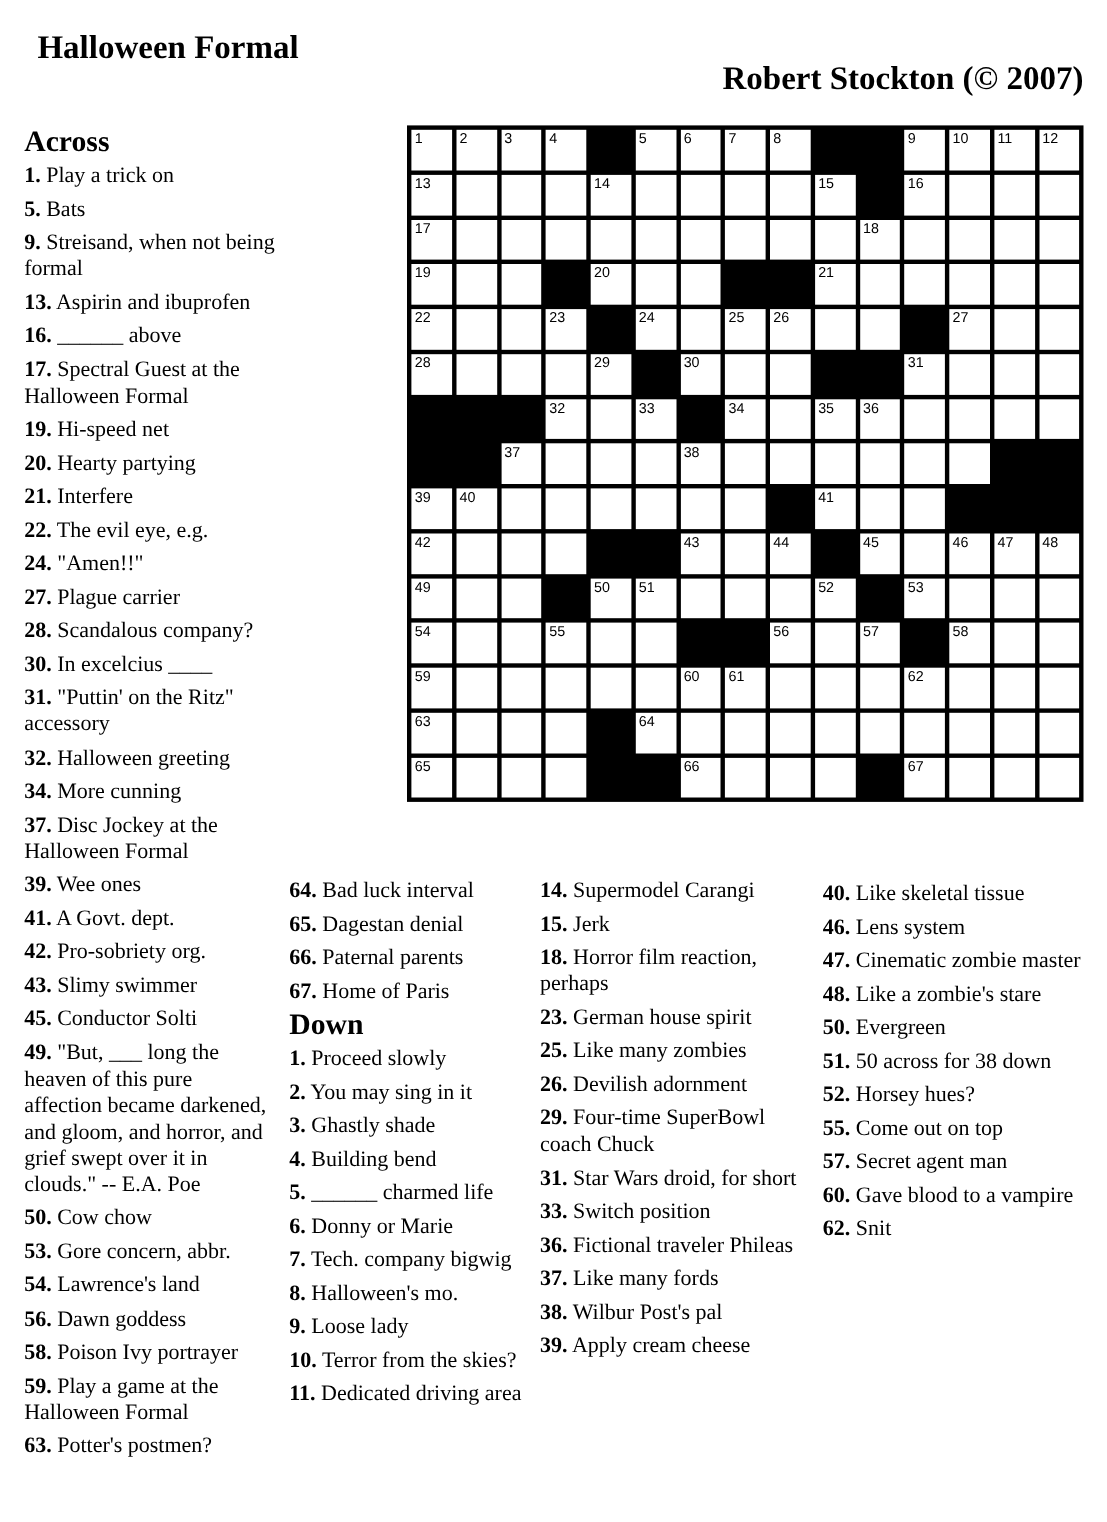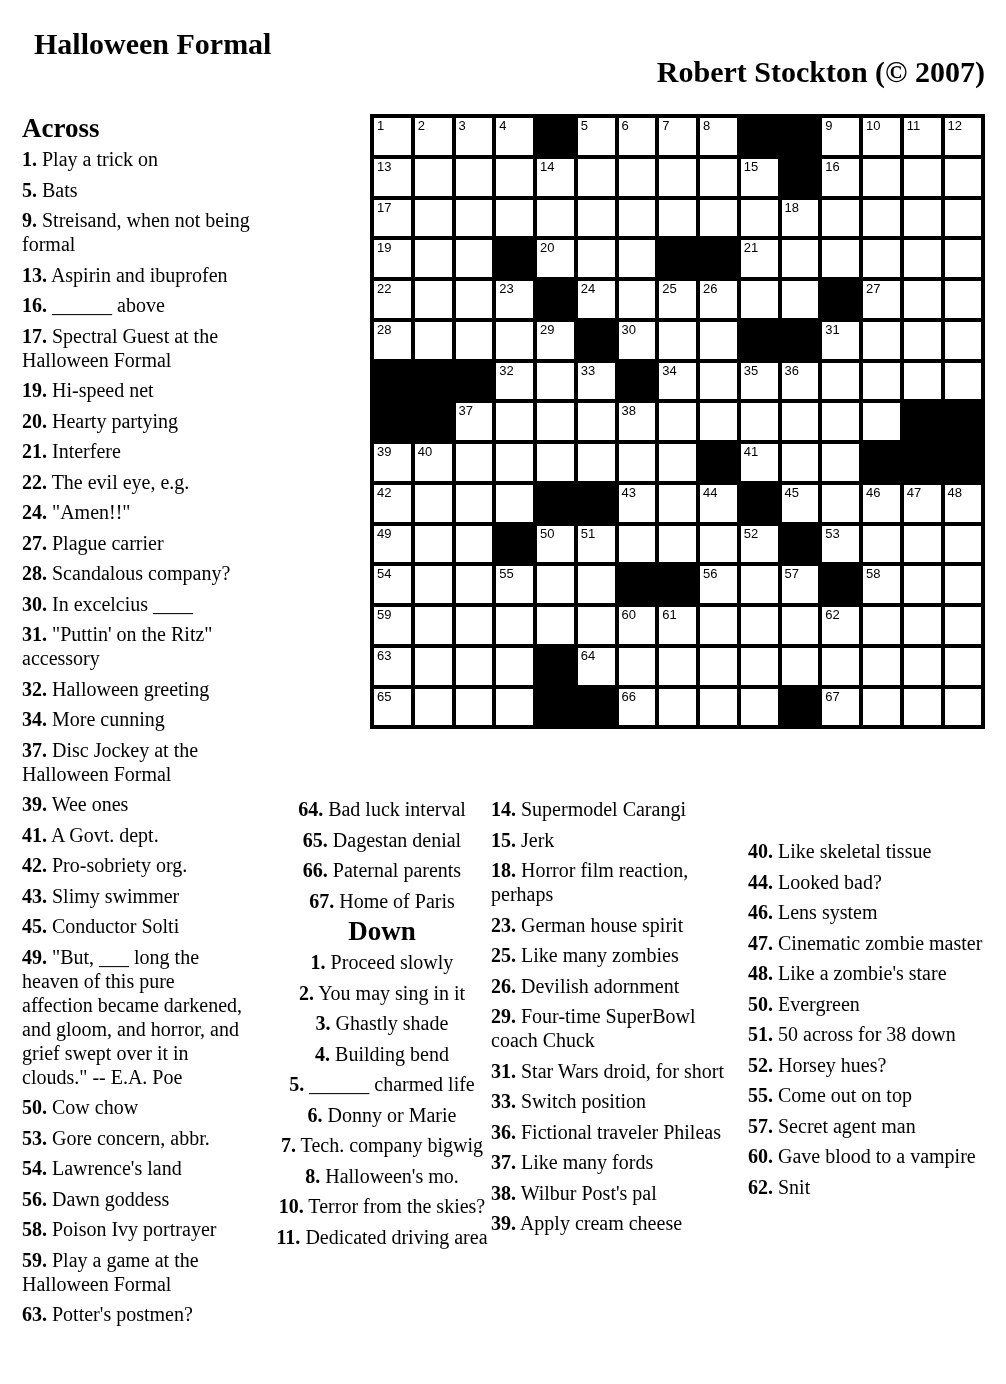--- a/index.html
+++ b/index.html
@@ -32,23 +32,23 @@
   .cellnum {
     position: absolute; top: 0px; left: 3px;
     font-family: "Liberation Sans", sans-serif;
     font-size: 13px; line-height: 16px;
     color: #000000;
   }
 
   
   .cluecol { position: absolute; font-size: 20px; line-height: 24px; }
   #col1 { left: 22px;  top: 116px; width: 228px; }
-  #col2 { left: 263px; top: 797px; width: 238px; text-align: center; }
+  #col2 { left: 263px; top: 797px; width: 238px; }
   #col3 { left: 491px; top: 797px; width: 238px; }
-  #col4 { left: 748px; top: 839px; width: 246px; }
+  #col4 { left: 748px; top: 800px; width: 246px; }
 
   .cluehead { font-weight: bold; font-size: 27px; margin: 0 0 7px 0; }
   .cluehead:not(:first-child) { }
   .clue { margin: 0 0 6.5px 0; }
   .cluenum { font-weight: bold; }
 </style>
 </head>
 <body>
 
 <div class="page">
@@ -458,41 +458,41 @@
       <p class="clue"><span class="cluenum">67.</span> Home of Paris</p>
       <div class="cluehead">Down</div>
       <p class="clue"><span class="cluenum">1.</span> Proceed slowly</p>
       <p class="clue"><span class="cluenum">2.</span> You may sing in it</p>
       <p class="clue"><span class="cluenum">3.</span> Ghastly shade</p>
       <p class="clue"><span class="cluenum">4.</span> Building bend</p>
       <p class="clue"><span class="cluenum">5.</span> ______ charmed life</p>
       <p class="clue"><span class="cluenum">6.</span> Donny or Marie</p>
       <p class="clue"><span class="cluenum">7.</span> Tech. company bigwig</p>
       <p class="clue"><span class="cluenum">8.</span> Halloween's mo.</p>
+      <p class="clue"><span class="cluenum">9.</span> Loose lady</p>
       <p class="clue"><span class="cluenum">10.</span> Terror from the skies?</p>
       <p class="clue"><span class="cluenum">11.</span> Dedicated driving area</p>
     </div>
   <div class="cluecol" id="col3">
       <p class="clue"><span class="cluenum">14.</span> Supermodel Carangi</p>
       <p class="clue"><span class="cluenum">15.</span> Jerk</p>
       <p class="clue"><span class="cluenum">18.</span> Horror film reaction, perhaps</p>
       <p class="clue"><span class="cluenum">23.</span> German house spirit</p>
       <p class="clue"><span class="cluenum">25.</span> Like many zombies</p>
       <p class="clue"><span class="cluenum">26.</span> Devilish adornment</p>
       <p class="clue"><span class="cluenum">29.</span> Four-time SuperBowl coach Chuck</p>
       <p class="clue"><span class="cluenum">31.</span> Star Wars droid, for short</p>
       <p class="clue"><span class="cluenum">33.</span> Switch position</p>
       <p class="clue"><span class="cluenum">36.</span> Fictional traveler Phileas</p>
       <p class="clue"><span class="cluenum">37.</span> Like many fords</p>
       <p class="clue"><span class="cluenum">38.</span> Wilbur Post's pal</p>
       <p class="clue"><span class="cluenum">39.</span> Apply cream cheese</p>
     </div>
   <div class="cluecol" id="col4">
       <p class="clue"><span class="cluenum">40.</span> Like skeletal tissue</p>
-      <p class="clue"><span class="cluenum">44.</span> Looked bad?</p>
       <p class="clue"><span class="cluenum">46.</span> Lens system</p>
       <p class="clue"><span class="cluenum">47.</span> Cinematic zombie master</p>
       <p class="clue"><span class="cluenum">48.</span> Like a zombie's stare</p>
       <p class="clue"><span class="cluenum">50.</span> Evergreen</p>
       <p class="clue"><span class="cluenum">51.</span> 50 across for 38 down</p>
       <p class="clue"><span class="cluenum">52.</span> Horsey hues?</p>
       <p class="clue"><span class="cluenum">55.</span> Come out on top</p>
       <p class="clue"><span class="cluenum">57.</span> Secret agent man</p>
       <p class="clue"><span class="cluenum">60.</span> Gave blood to a vampire</p>
       <p class="clue"><span class="cluenum">62.</span> Snit</p>

